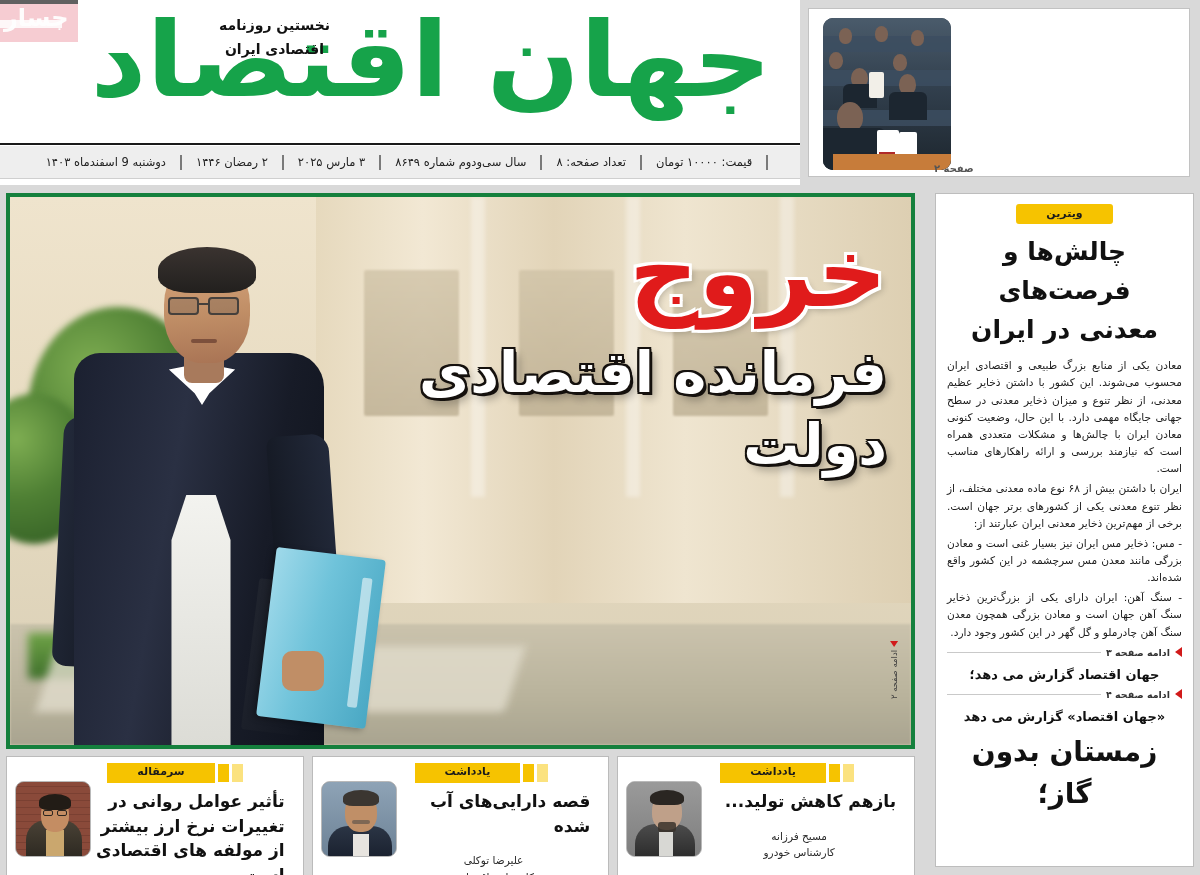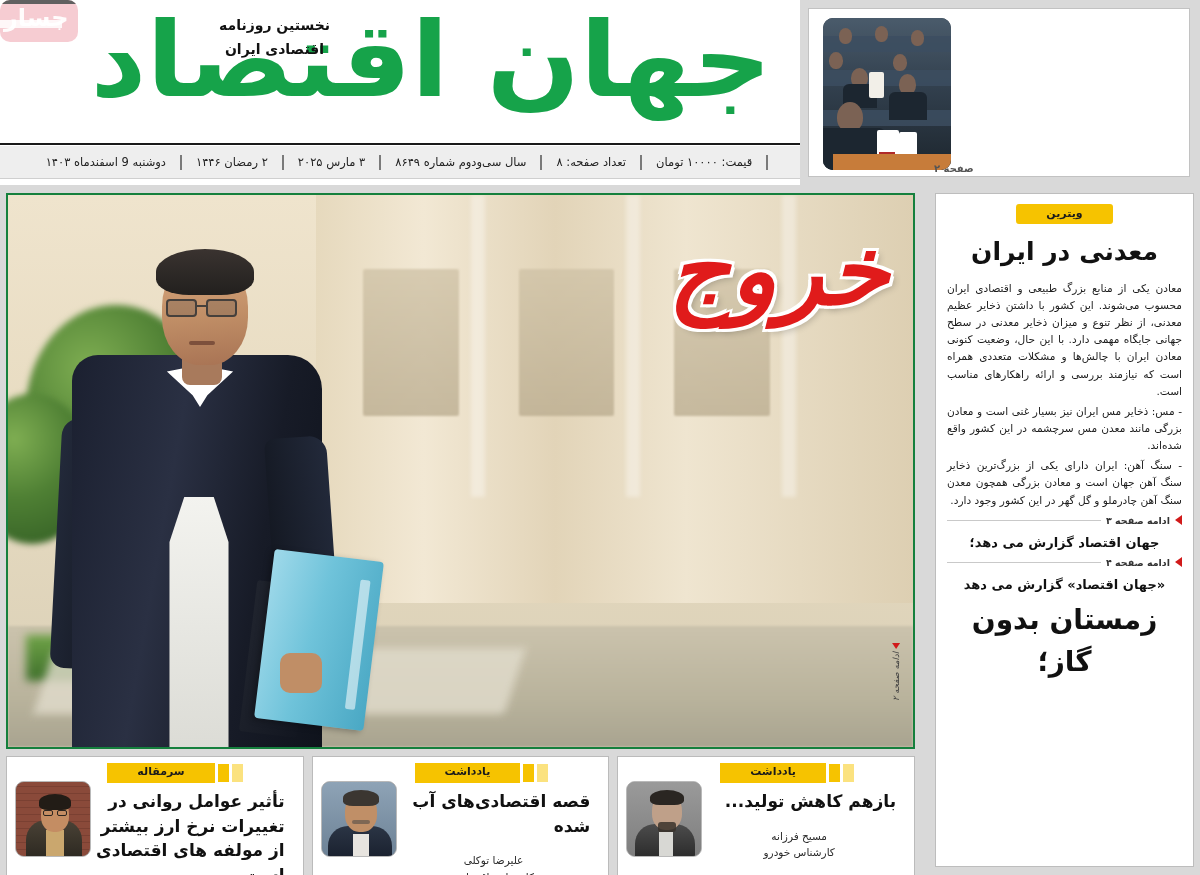--- a/index.html
+++ b/index.html
@@ -109,21 +109,20 @@
   }
 
   .corner-mark {
     position: absolute;
     top: 0; left: 0;
     width: 78px;
     height: 42px;
     background: #f4bcc4;
     opacity: .75;
     overflow: hidden;
-    border-radius: 10px;
   }
   .corner-mark .cm-text {
     position: absolute;
     top: 4px; left: 4px;
     font-size: 24px;
     font-weight: bold;
     color: #ffffff;
     letter-spacing: 2px;
     opacity: .95;
     white-space: nowrap;
@@ -220,24 +219,23 @@
     height: 690px;
     padding: 8px 10px 8px 6px;
     display: flex;
     flex-direction: column;
     gap: 7px;
   }
 
   .lead-photo {
     position: relative;
     flex: 0 0 556px;
-    border: 2px solid #15803d;
+    border: 4px solid #15803d;
     overflow: hidden;
     background: #cfc3a8;
-    font-style: italic;
   }
 
   
   .lp-sky { position:absolute; inset:0; background:linear-gradient(180deg,#efe4cd 0%,#e8dcc2 40%,#d9cfb6 100%); }
   .lp-building {
     position:absolute; top:0; right:0; width:66%; height:74%;
     background:linear-gradient(90deg,#e6d9bd 0%,#f2e8d4 18%,#e2d4b8 40%,#efe5d0 62%,#ddcfb2 100%);
   }
   .lp-window {
     position:absolute; background:linear-gradient(180deg,#cfc2a6,#b9ab8e);
@@ -685,20 +683,24 @@
           <div class="man-arm-r"></div>
           <div class="folder-dark"></div>
           <div class="folder">
             <div class="folder-strip"></div>
           </div>
           <div class="man-hand"></div>
         </div>
 
         <div class="lead-headline">
           <div class="hl-red">خروج</div>
+          <div class="hl-white">
+            <div>فرمانده اقتصادی</div>
+            <div>دولت</div>
+          </div>
         </div>
 
         <div class="photo-credit">
           <span class="tri"></span>
           <span>ادامه صفحه ۲</span>
         </div>
       </div>
 
       <div class="cards">
 
@@ -724,21 +726,21 @@
 
         </div>
 
         <div class="card">
           <div class="card-badge">
             <span class="badge-tick pale"></span>
             <span class="badge-tick"></span>
             <span class="badge-label">یادداشت</span>
           </div>
           <div class="card-body">
-            <div class="card-title">قصه اقتصادی‌های آب شده</div>
+            <div class="card-title">قصه دارایی‌های آب شده</div>
             <div class="card-author">
               <div>علیرضا توکلی</div>
               <div>کارشناس اقتصادی</div>
             </div>
           </div>
           <div class="card-photo">
             <div class="p-bg p-blue"></div>
             <div class="p-body" style="bottom:0;left:6px;width:64px;height:30px;background:linear-gradient(180deg,#2b3545,#1b2230);"></div>
             <div class="p-shirt" style="bottom:0;left:31px;width:16px;height:22px;background:#e7e4df;"></div>
             <div class="p-head" style="top:12px;left:23px;width:32px;height:38px;background:#c08f67;"></div>
@@ -776,25 +778,27 @@
     </div>
 
     <div class="side-col">
       <div class="side-inner">
 
         <div class="vitrin-wrap">
           <span class="vitrin">ویترین</span>
         </div>
 
         <div class="side-headline">
+          <div>چالش‌ها و فرصت‌های</div>
           <div>معدنی در ایران</div>
         </div>
 
         <div class="side-body">
           <p>معادن یکی از منابع بزرگ طبیعی و اقتصادی ایران محسوب می‌شوند. این کشور با داشتن ذخایر عظیم معدنی، از نظر تنوع و میزان ذخایر معدنی در سطح جهانی جایگاه مهمی دارد. با این حال، وضعیت کنونی معادن ایران با چالش‌ها و مشکلات متعددی همراه است که نیازمند بررسی و ارائه راهکارهای مناسب است.</p>
+          <p>ایران با داشتن بیش از ۶۸ نوع ماده معدنی مختلف، از نظر تنوع معدنی یکی از کشورهای برتر جهان است. برخی از مهم‌ترین ذخایر معدنی ایران عبارتند از:</p>
           <p>- مس: ذخایر مس ایران نیز بسیار غنی است و معادن بزرگی مانند معدن مس سرچشمه در این کشور واقع شده‌اند.</p>
           <p>- سنگ آهن: ایران دارای یکی از بزرگ‌ترین ذخایر سنگ آهن جهان است و معادن بزرگی همچون معدن سنگ آهن چادرملو و گل گهر در این کشور وجود دارد.</p>
         </div>
 
         <div class="cont-tag">
           <span class="tri"></span>
           <span class="lbl">ادامه صفحه ۳</span>
           <span class="line"></span>
         </div>
 

